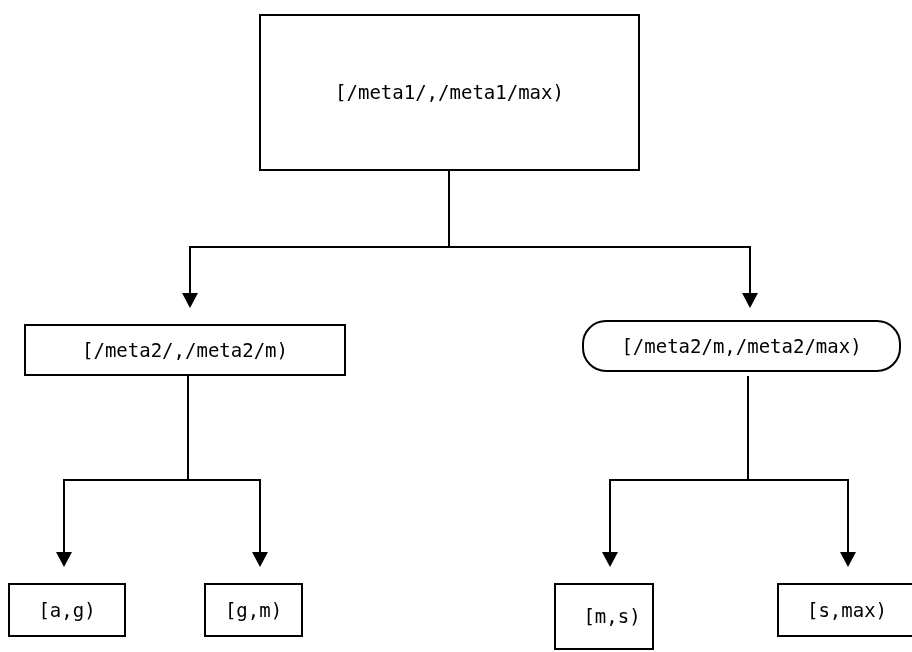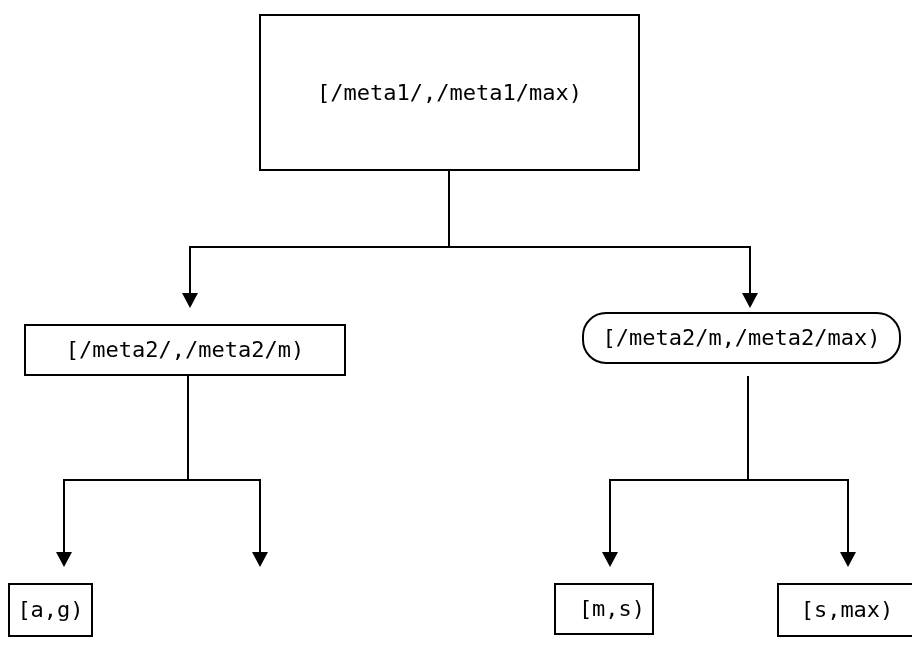--- a/index.html
+++ b/index.html
@@ -24,30 +24,30 @@
   }
   .node {
     position: absolute;
     box-sizing: border-box;
     border: 2px solid #000000;
     background: #ffffff;
     color: #000000;
     display: flex;
     align-items: center;
     justify-content: center;
-    font-size: 22px;
+    font-size: 19px;
     line-height: 1;
     white-space: nowrap;
   }
   .node-root  { left: 259px; top: 14px;  width: 381px; height: 157px; }
   .node-left  { left: 24px;  top: 324px; width: 322px; height: 52px; justify-content: center;  }
-  .node-right { left: 582px; top: 312px; width: 319px; height: 52px; border-radius: 24px;  }
-  .node-leaf-ag   { left: 8px;   top: 583px; width: 85px;  height: 54px; }
+  .node-right { left: 582px; top: 320px; width: 319px; height: 52px; border-radius: 24px;  }
+  .node-leaf-ag   { left: 8px;   top: 583px; width: 118px;  height: 54px; }
   .node-leaf-gm   { left: 204px; top: 583px; width: 99px;  height: 54px; }
-  .node-leaf-ms   { left: 554px; top: 583px; width: 100px; height: 52px; padding-left: 16px; }
+  .node-leaf-ms   { left: 554px; top: 583px; width: 100px; height: 67px; padding-left: 16px; }
   .node-leaf-smax { left: 777px; top: 583px; width: 140px; height: 54px; }
 </style>
 </head>
 <body>
 
 <div class="canvas">
 
   <svg class="edges" viewBox="0 0 912 652" xmlns="http://www.w3.org/2000/svg">
     <g stroke="#000000" stroke-width="2" fill="none">
 
@@ -83,20 +83,23 @@
   </div>
 
   <div class="node node-right">
     <span>[/meta2/m,/meta2/max)</span>
   </div>
 
   <div class="node node-leaf-ag">
     <span>[a,g)</span>
   </div>
 
+  <div class="node node-leaf-gm">
+    <span>[g,m)</span>
+  </div>
 
   <div class="node node-leaf-ms">
     <span>[m,s)</span>
   </div>
 
   <div class="node node-leaf-smax">
     <span>[s,max)</span>
   </div>
 
 </div>

